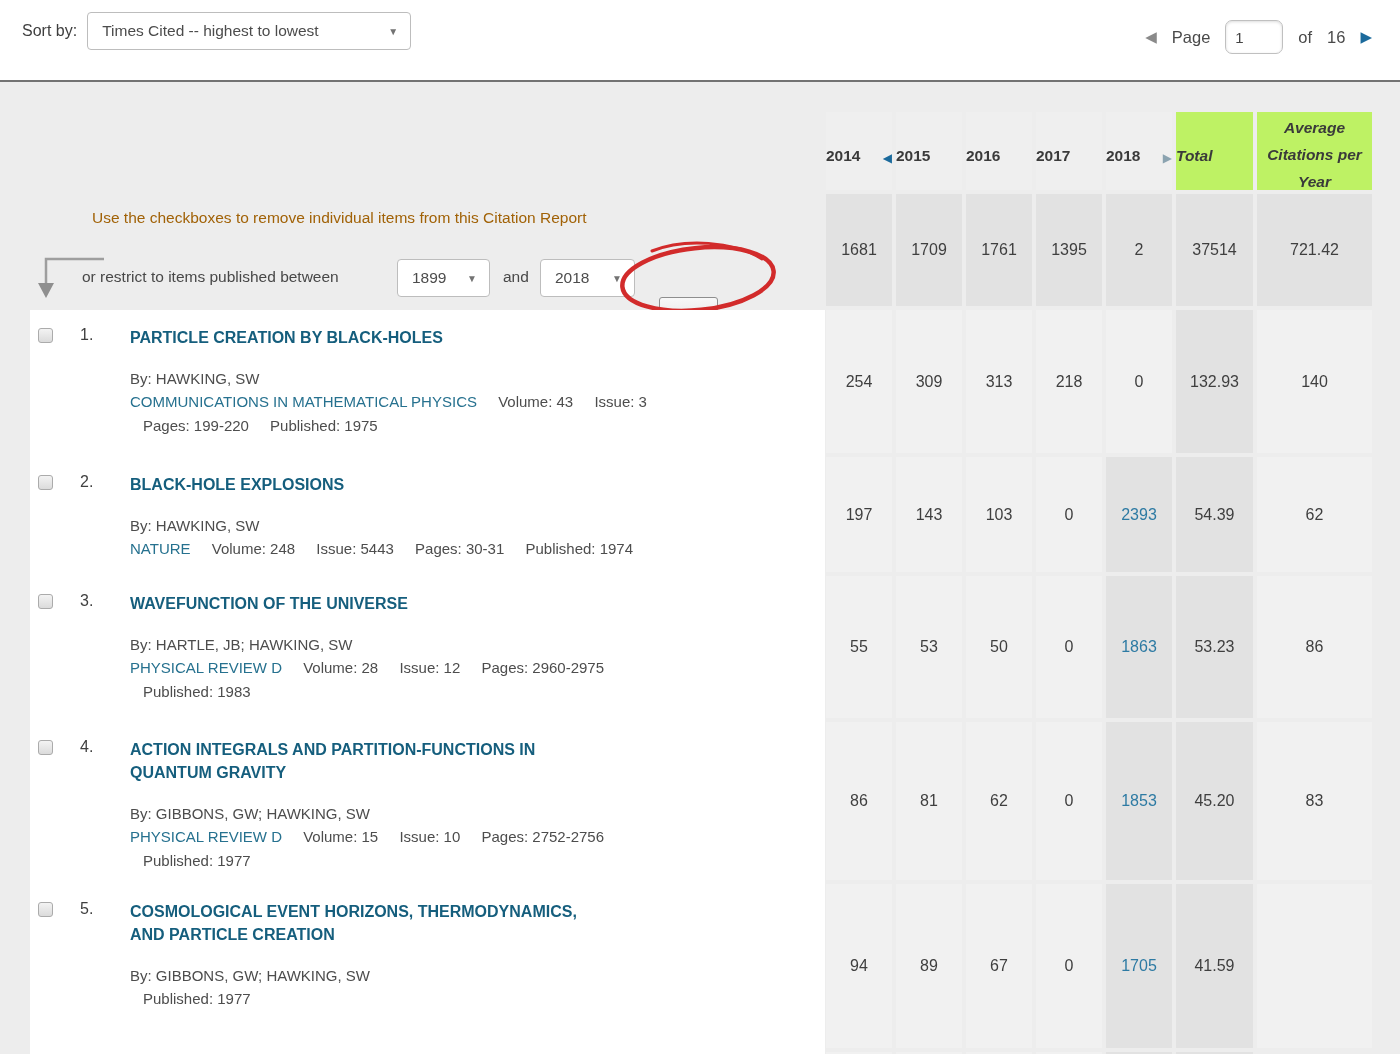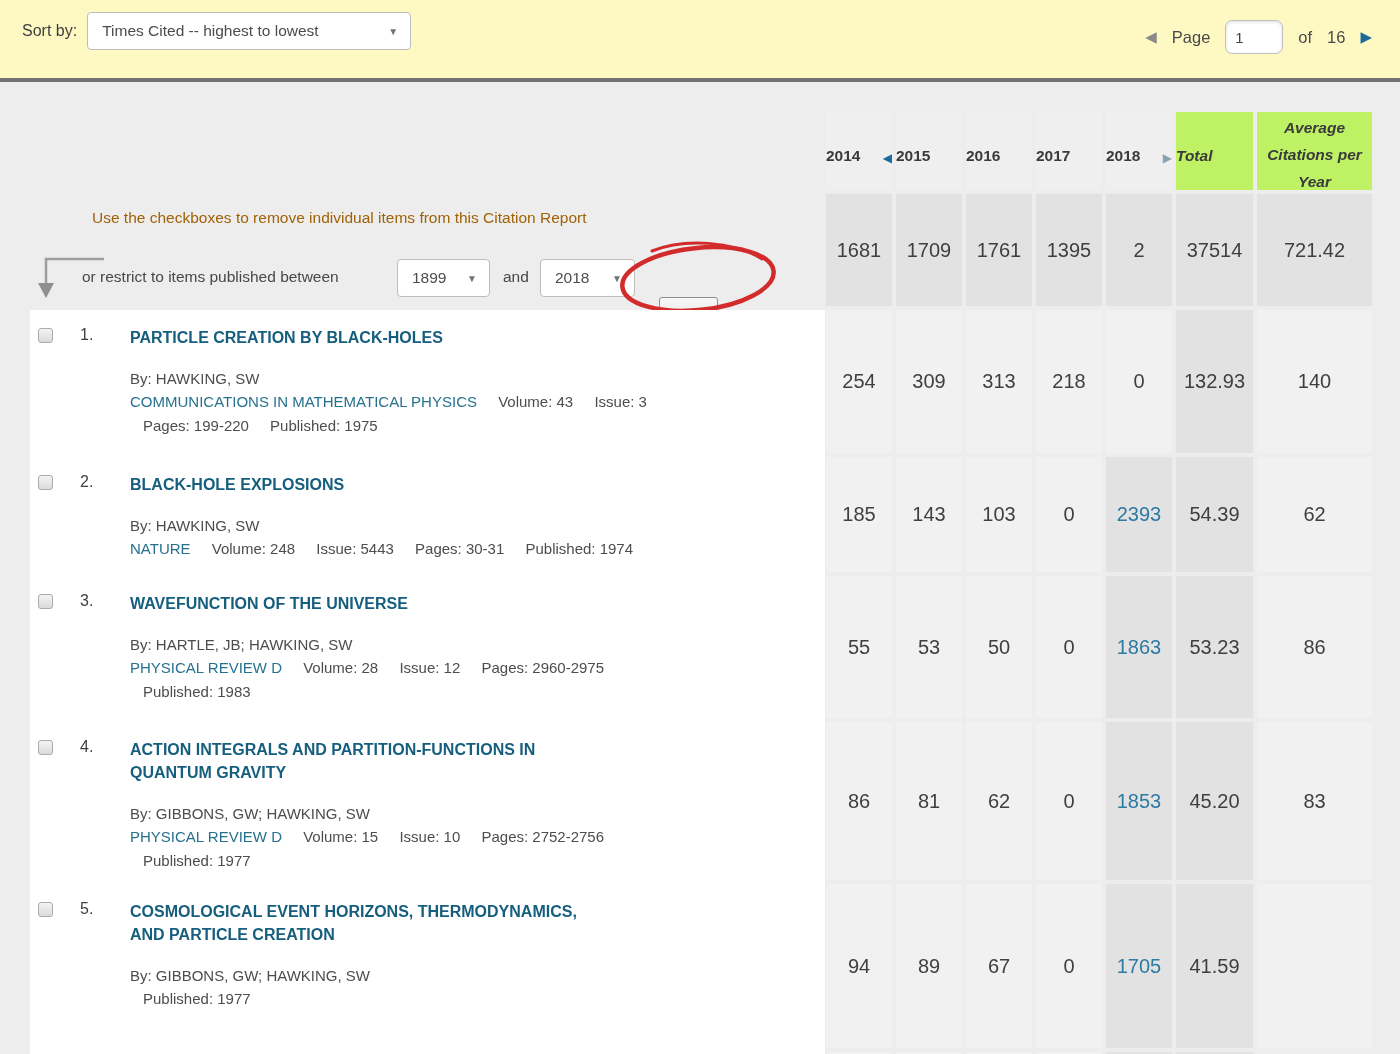--- a/index.html
+++ b/index.html
@@ -5,21 +5,21 @@
   * { margin:0; padding:0; box-sizing:border-box; }
   html,body { background:#dcdcdc; }
   .screen {
     position:relative; width:1400px; height:1054px; overflow:hidden;
     background:#ededed;
     font-family:"Liberation Sans","DejaVu Sans",sans-serif;
     color:#3f3f3f;
   }
   
   .topbar { position:absolute; left:0; top:0; width:100%; height:82px;
-    background:#fef9c3; border-bottom:4px solid #737373; }
+    background:#ffffff; border-bottom:2px solid #737373; }
   .sort-wrap { position:absolute; left:22px; top:12px; display:flex; align-items:center; gap:10px; }
   .sort-label { font-size:16px; color:#3e3e3e; }
   .select { position:relative; height:38px; background:#fff; border:1px solid #bdbdbd;
     border-radius:4px; display:flex; align-items:center; padding:0 30px 0 14px;
     font-size:15.5px; color:#4c4c4c; cursor:pointer; }
   .select .caret { position:absolute; right:12px; top:50%; transform:translateY(-50%);
     font-size:10px; color:#737373; }
   .sort-select { width:324px; }
   .pagination { position:absolute; right:28px; top:20px; display:flex; align-items:center;
     gap:15px; font-size:16.5px; color:#4a4a4a; }
@@ -61,21 +61,21 @@
   .meta { margin-top:2px; font-size:15px; color:#4d4d4d; line-height:22px; }
   .meta.indent { padding-left:13px; }
   .journal { color:#26718f; text-decoration:none; margin-right:17px; cursor:pointer; }
   .seg { margin-right:17px; }
   
   .grid { position:absolute; left:826px; top:112px; width:546px; display:grid;
     grid-template-columns:66px 66px 66px 66px 66px 77px 115px;
     grid-template-rows:78px 112px 143px 115px 142px 158px 164px 40px;
     gap:4px; }
   .c { display:flex; align-items:center; justify-content:center;
-    font-size:20px; color:#3f3f3f; background:#f1f1f1; }
+    font-size:16px; color:#3f3f3f; background:#f1f1f1; }
   .c.dark { background:#e2e2e2; }
   .hdr { flex-direction:row; justify-content:space-between; padding-top:9px;
     font-weight:bold; font-size:15.5px; color:#3a3a3a; background:#efefef; }
   .hdr.dark { background:#bef264;font-style:italic; }
   .sorticon { margin-top:5px; font-size:12px; cursor:pointer; }
   .sorticon.blue { color:#1b6a9c; }
   .sorticon.gray { color:#8ba3b0; }
   .avg-h { text-align:center; line-height:27px; padding:6px 6px 0; }
   .total-link { color:#2d7aa3; text-decoration:none; cursor:pointer; }
 </style>
@@ -258,21 +258,21 @@
     <div class="c dark">721.42</div>
 
     <div class="c">254</div>
     <div class="c">309</div>
     <div class="c">313</div>
     <div class="c">218</div>
     <div class="c">0</div>
     <div class="c dark">132.93</div>
 
     <div class="c">140</div>
-    <div class="c">185</div>
+    <div class="c">197</div>
     <div class="c">143</div>
     <div class="c">103</div>
     <div class="c">0</div>
     <div class="c dark">
         <a class="total-link">2393</a>
       </div>
     <div class="c dark">54.39</div>
 
     <div class="c">62</div>
     <div class="c">55</div>

